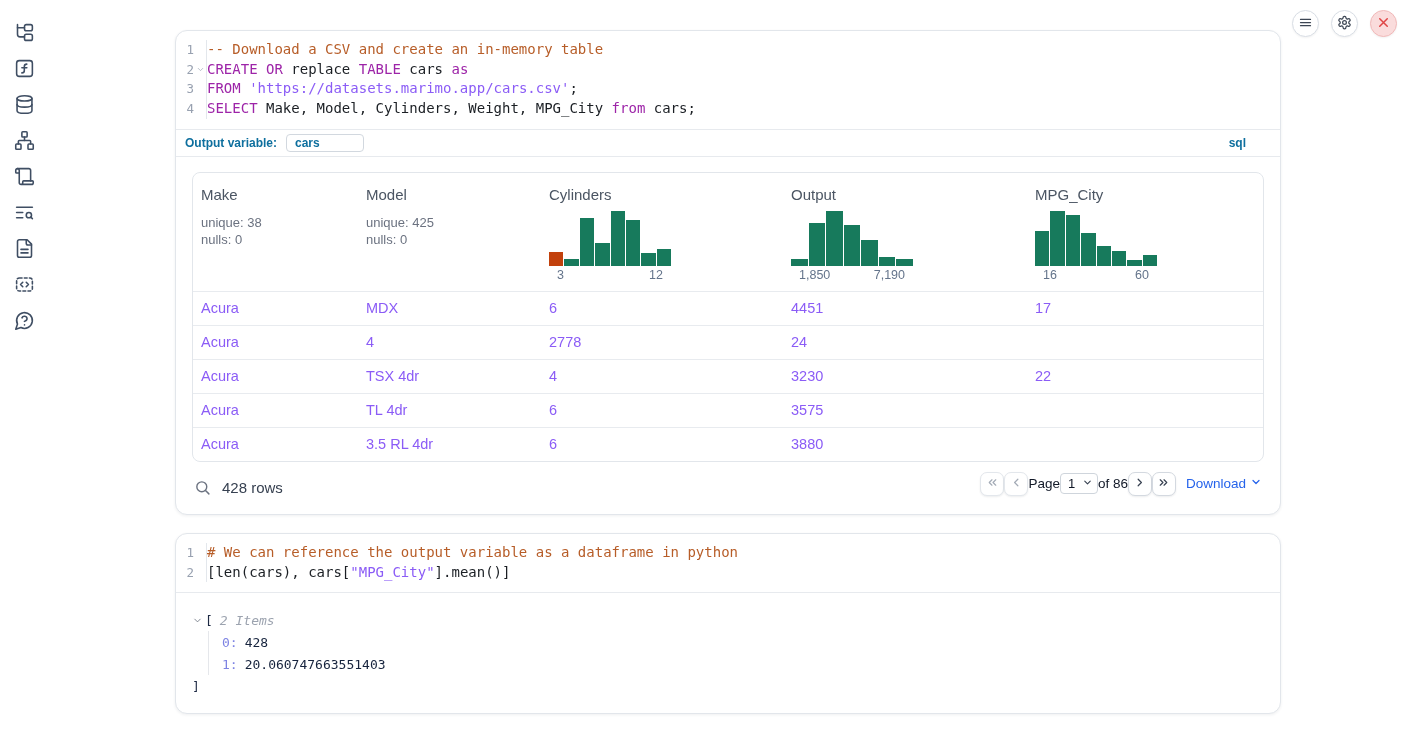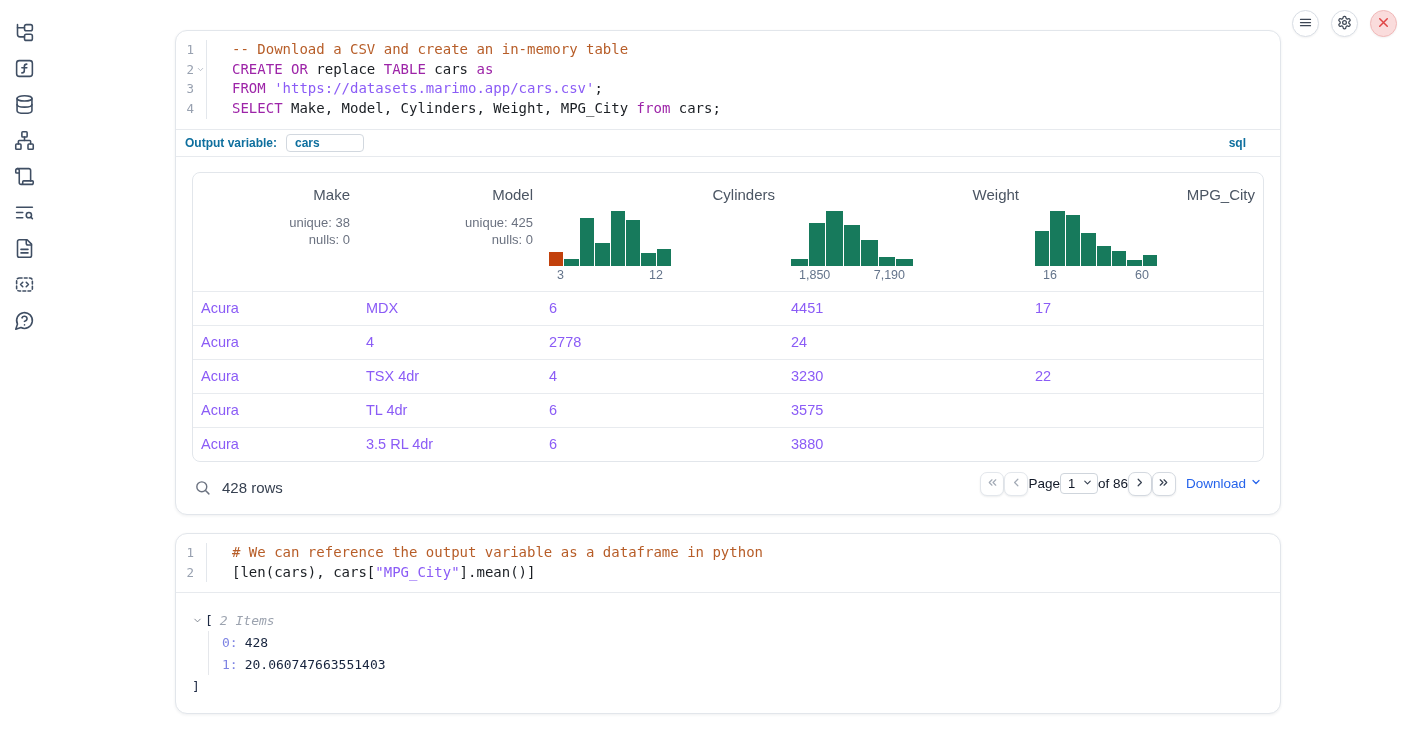--- a/index.html
+++ b/index.html
@@ -27,34 +27,34 @@
     box-shadow:0 1px 3px rgba(31,41,55,.07); margin-bottom:18px; overflow:hidden; }
   
   .code-area { padding:9px 0 10px;
     font-family:"DejaVu Sans Mono","Liberation Mono",monospace;
     font-size:14px; line-height:19.7px; }
   .cl { display:flex; }
   .gutter { flex:0 0 30px; display:flex; color:#98a1b0; font-size:12.5px; }
   .ln { flex:1; text-align:right; }
   .fold { width:12px; display:flex; align-items:center; justify-content:center; color:#9aa3b2; }
   .fold svg { width:9px; height:9px; }
-  .lc { flex:1; border-left:1px solid #e3e7ec; padding-left:25px; white-space:pre; color:#1b1f24; }
+  .lc { flex:1; border-left:1px solid #e3e7ec; padding-left:0; white-space:pre; color:#1b1f24; }
   .s-kw { color:#9d24a8; } .s-st { color:#8b5cf6; } .s-cm { color:#b75d28; } .s-pl { color:#1b1f24; }
   
   .outvar-row { height:27px; border-top:1px solid #e7eaee; display:flex; align-items:center;
     padding:0 34px 0 9px; gap:9px; }
   .outvar-label { font-size:12px; font-weight:700; color:#0e6f9e; }
   .outvar-input { width:78px; height:18px; border:1px solid #d2d8df; border-radius:4px;
     font-size:12px; font-weight:700; color:#0e6f9e; padding:0 8px; display:flex; align-items:center;
     background:#fff; }
   .lang-badge { margin-left:auto; font-size:12px; font-weight:700; color:#0e6f9e; }
   
   .output-area { border-top:1px solid #e7eaee; padding:15px 16px 18px; }
   .data-table { border:1px solid #e2e6eb; border-radius:8px; overflow:hidden; }
-  .thead, .trow { display:grid; grid-template-columns:165px 183px 242px 244px 1fr;text-align:right; }
+  .thead, .trow { display:grid; grid-template-columns:165px 183px 242px 244px 1fr; }
   .thead { padding:13px 0 9px; }
   .th { padding:0 8px; }
   .th-label { font-size:15px; color:#4b5563; cursor:pointer; display:inline-block; }
   .th-stats { margin-top:10px; font-size:13px; color:#6b7280; line-height:17px; }
   .hist { margin-top:7px; width:122px; }
   .hist-bars { display:flex; align-items:flex-end; gap:1px; height:55px; }
   .hist-bar { flex:1; }
   .hist-labels { display:flex; justify-content:space-between; padding:2px 8px 0; font-size:12.5px; color:#64748b; }
   .trow { border-top:1px solid #e8ebef; cursor:default; }
   .td { padding:0 8px; font-size:14.5px; color:#8b5cf6; height:33px; display:flex; align-items:center; }
@@ -228,21 +228,21 @@
                   <div class="hist-bar" style="height: 55px; background: rgb(23, 122, 92);"></div>
                   <div class="hist-bar" style="height: 46px; background: rgb(23, 122, 92);"></div>
                   <div class="hist-bar" style="height: 13px; background: rgb(23, 122, 92);"></div>
                   <div class="hist-bar" style="height: 17px; background: rgb(23, 122, 92);"></div>
                 </div>
                 <div class="hist-labels">
                   <span>3</span>
                   <span>12</span>
                 </div>
               </div></div>
-            <div class="th"><span class="th-label">Weight</span><div class="hist">
+            <div class="th"><span class="th-label">Output</span><div class="hist">
                 <div class="hist-bars">
                   <div class="hist-bar" style="height: 7px; background: rgb(23, 122, 92);"></div>
                   <div class="hist-bar" style="height: 43px; background: rgb(23, 122, 92);"></div>
                   <div class="hist-bar" style="height: 55px; background: rgb(23, 122, 92);"></div>
                   <div class="hist-bar" style="height: 41px; background: rgb(23, 122, 92);"></div>
                   <div class="hist-bar" style="height: 26px; background: rgb(23, 122, 92);"></div>
                   <div class="hist-bar" style="height: 9px; background: rgb(23, 122, 92);"></div>
                   <div class="hist-bar" style="height: 7px; background: rgb(23, 122, 92);"></div>
                 </div>
                 <div class="hist-labels">

